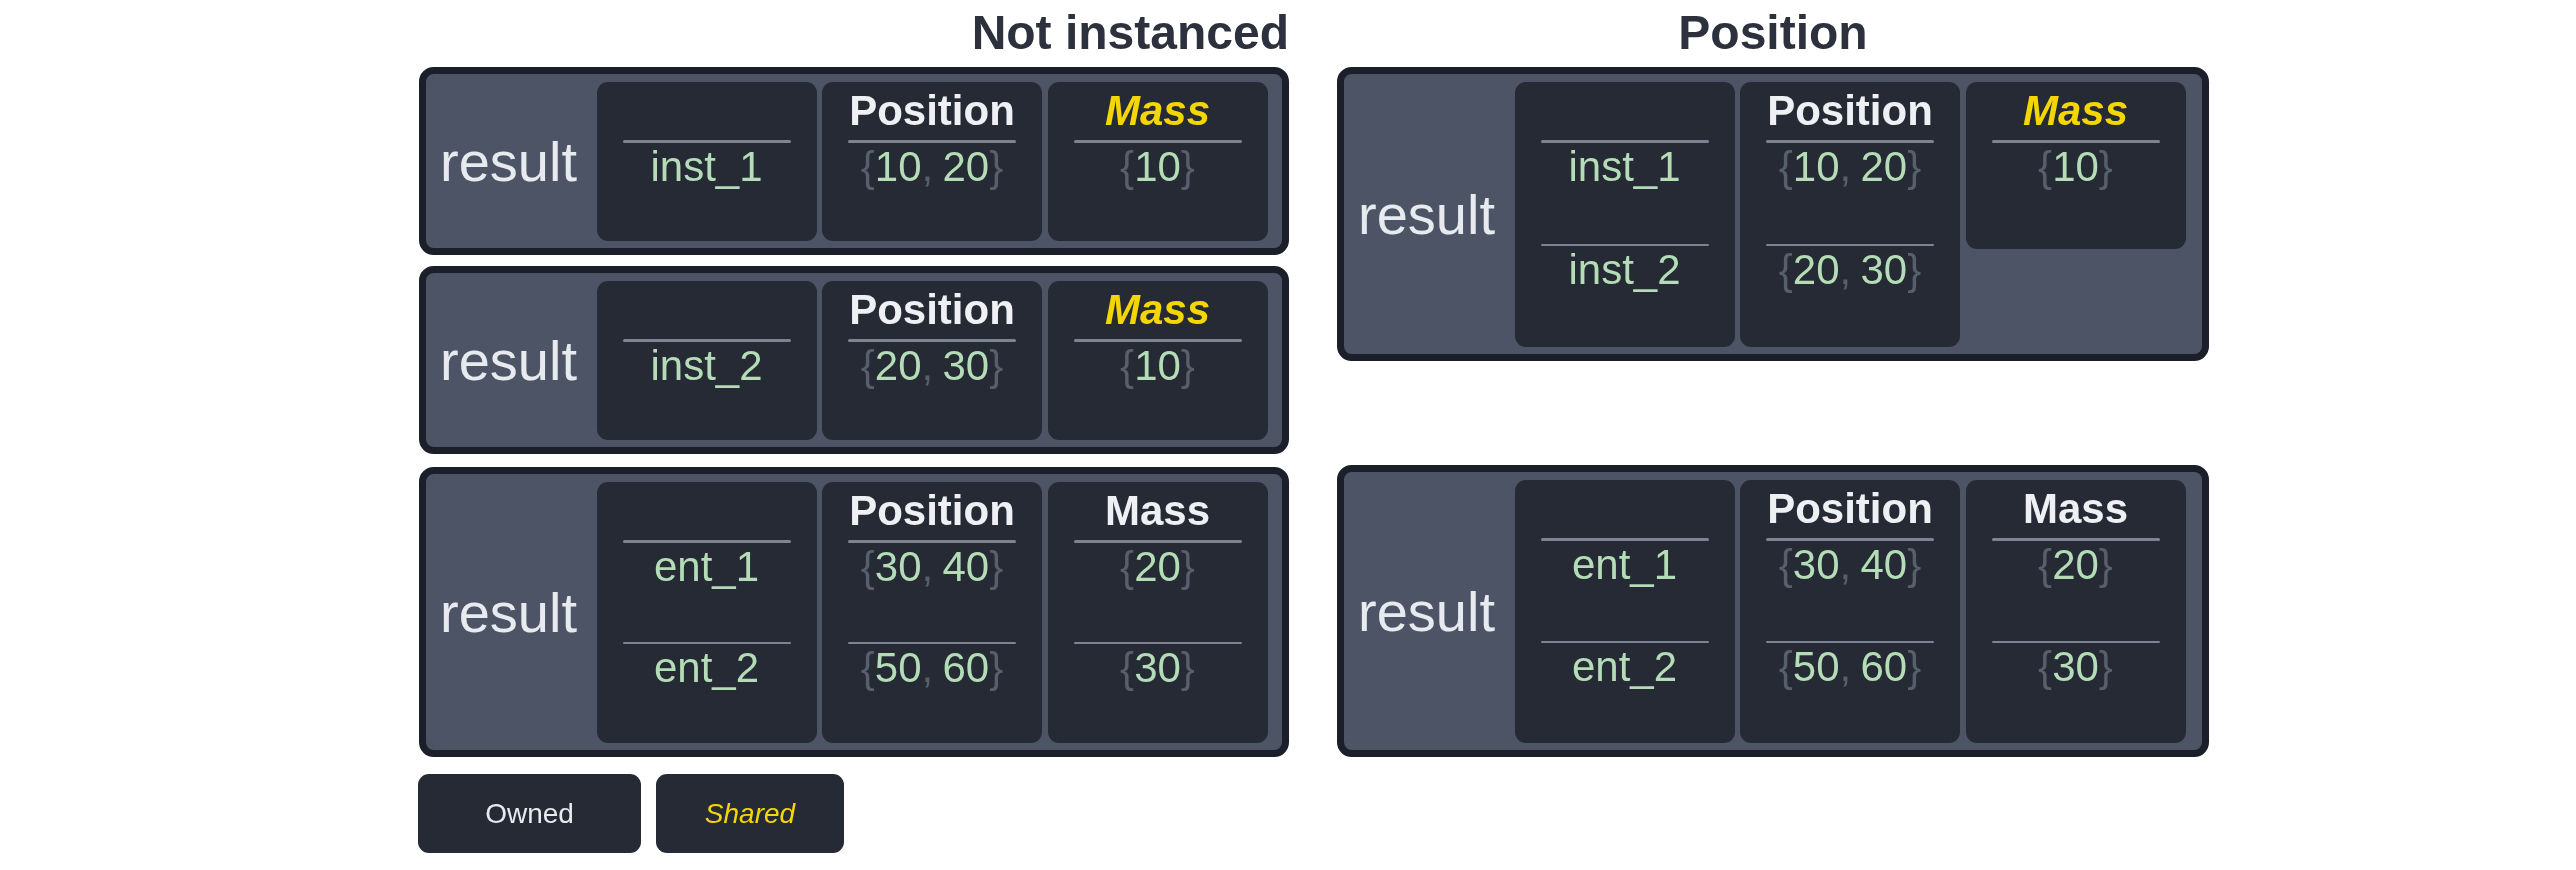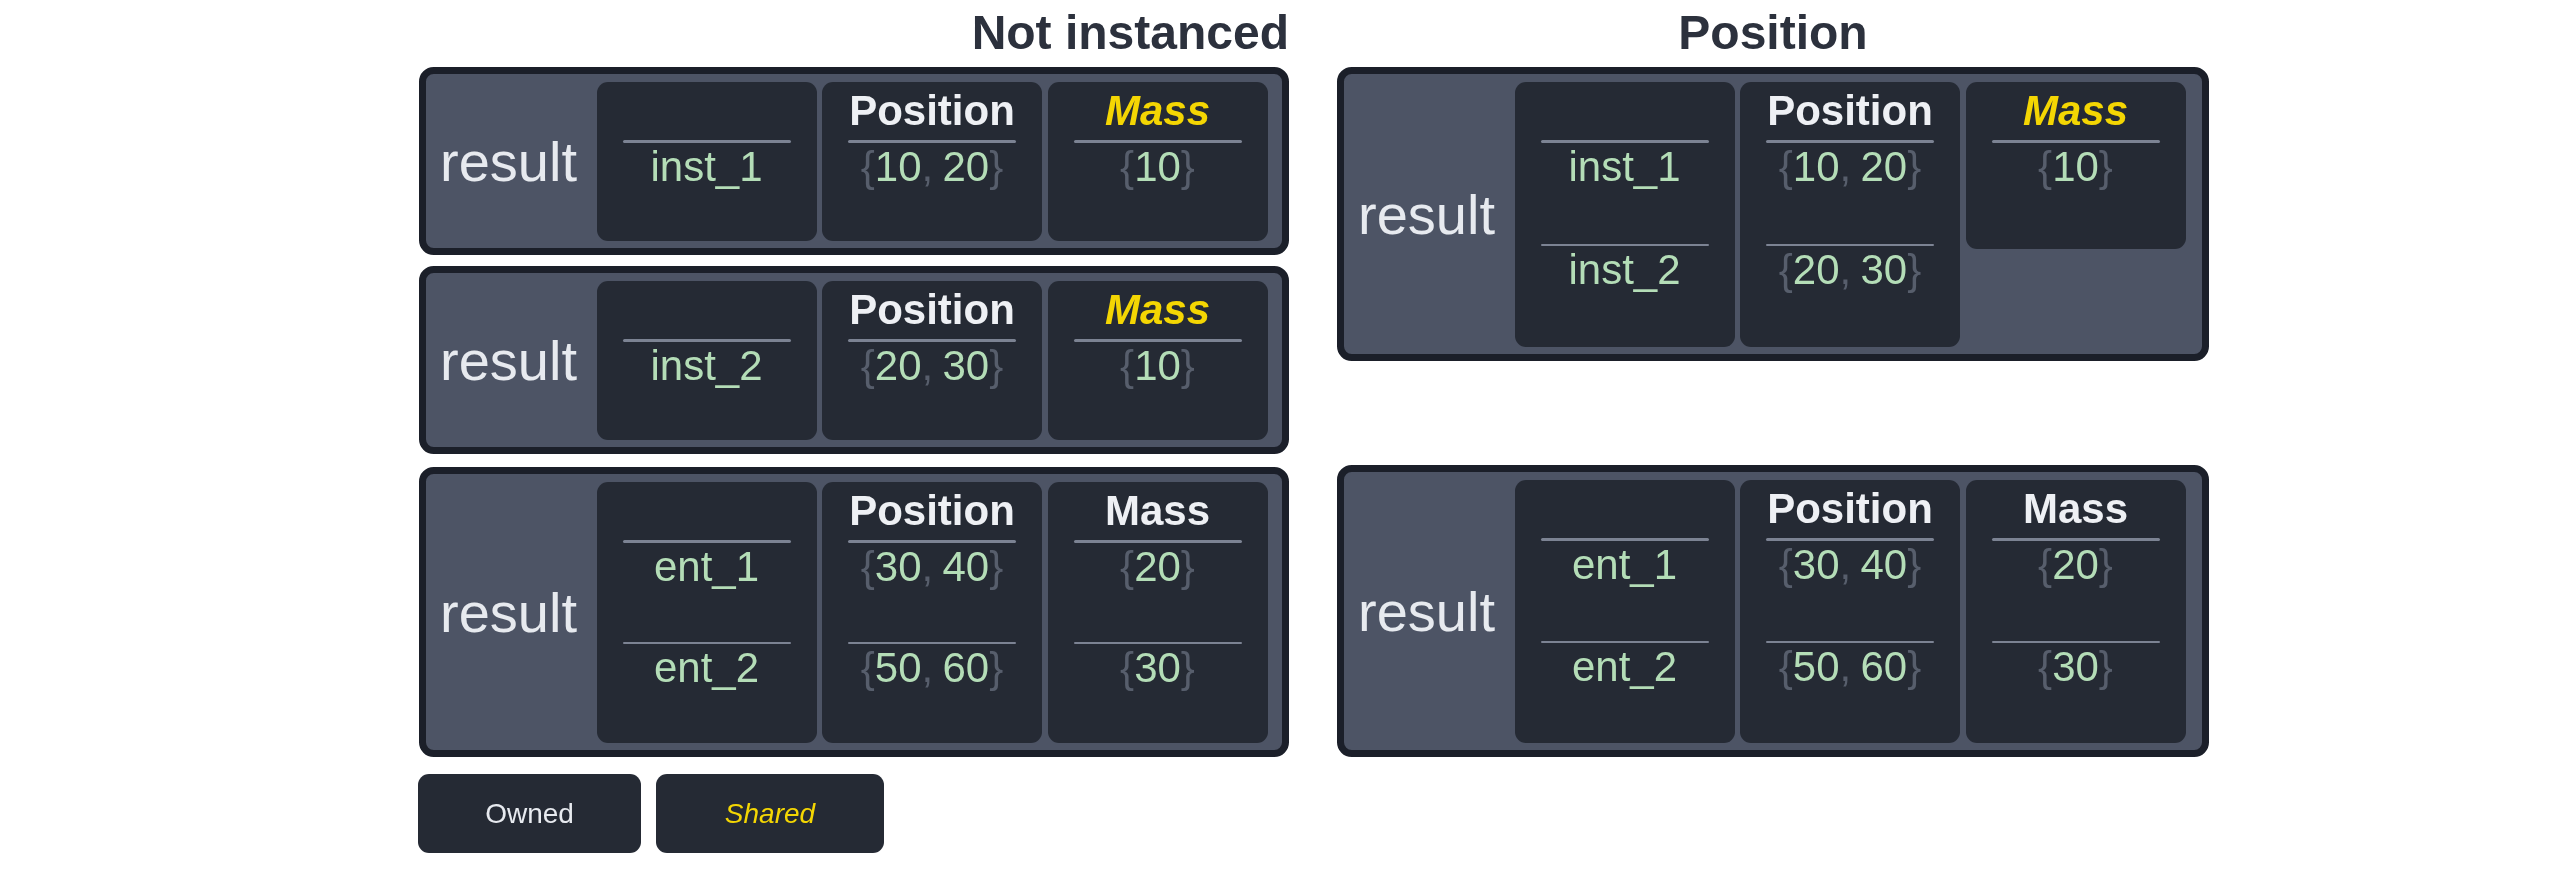--- a/index.html
+++ b/index.html
@@ -47,21 +47,21 @@
   }
   .brace{color:#575e6c;}
   .comma{color:#575e6c;margin-right:0.22em;}
 
   .legend{
     position:absolute;top:774px;height:79px;box-sizing:border-box;
     background:#252a34;border-radius:11px;
     display:flex;align-items:center;justify-content:center;font-size:28px;
   }
   #legend-owned{left:418px;width:223px;color:#e7eaef;}
-  #legend-shared{left:656px;width:228px;color:#f4d603;font-style:italic;}
+  #legend-shared{left:656px;width:188px;color:#f4d603;font-style:italic;}
 </style>
 </head>
 <body>
 
 <div class="title" id="title-left">Not instanced</div>
 <div class="title" id="title-right">Position</div>
 
 <div class="ebox" id="box-n1">
   <div class="rlabel">result</div>
   <div class="cell">

